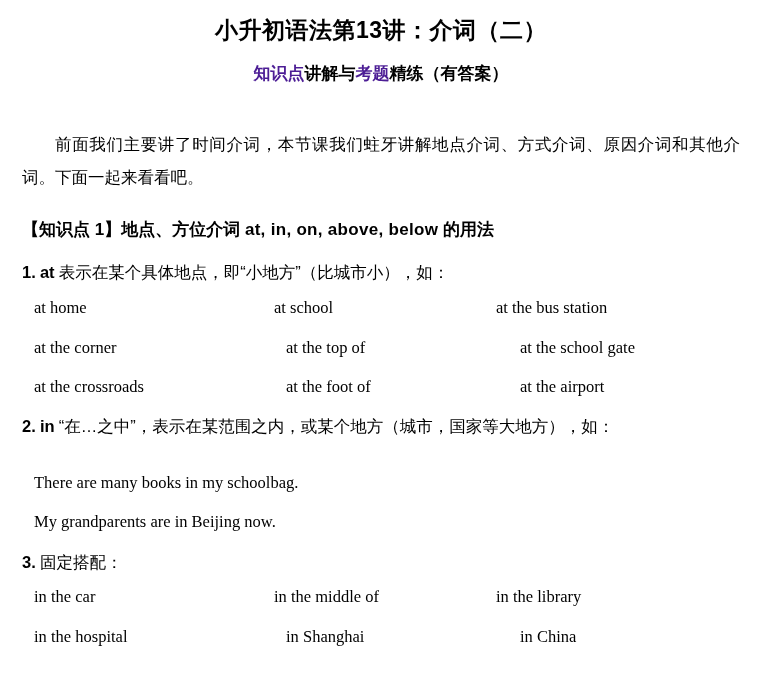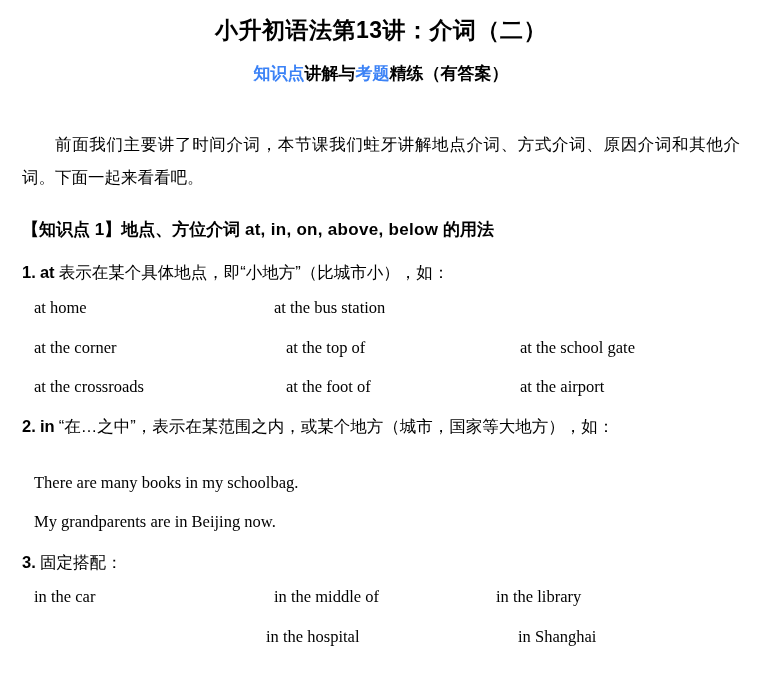--- a/index.html
+++ b/index.html
@@ -31,21 +31,21 @@
     line-height: 1.4;
   }
   .subtitle {
     text-align: center;
     font-family: "Liberation Sans", sans-serif;
     font-weight: bold;
     font-size: 17px;
     margin: 16px 0 0 0;
     line-height: 1.4;
   }
-  .subtitle .hl { color: #3b82f6; }
+  .subtitle .hl { color: #4c1d95; }
   .body-block {
     margin: 0 22px;
   }
   .para {
     font-size: 16.5px;
     line-height: 2.0;
     text-align: justify;
     margin: 0;
   }
   .para.indent { text-indent: 2em; }
@@ -117,20 +117,21 @@
       <span>【知识点 1】地点、方位介词 </span><span class="en">at, in, on, above, below</span><span> 的用法</span>
     </div>
 
     <div class="num-line">
       <span class="num">1.</span>
       <span class="kw">at</span>
       <span class="cn">表示在某个具体地点，即“小地方”（比城市小），如：</span>
     </div>
     <div class="cols">
       <div class="c c1">at home</div>
+      <div class="c c2">at school</div>
       <div class="c c3">at the bus station</div>
     </div>
     <div class="cols row-gap">
       <div class="c c1">at the corner</div>
       <div class="c c2">at the top of</div>
       <div class="c c3">at the school gate</div>
     </div>
     <div class="cols row-gap">
       <div class="c c1">at the crossroads</div>
       <div class="c c2">at the foot of</div>
@@ -150,16 +151,17 @@
       <span class="cn">固定搭配：</span>
     </div>
     <div class="cols">
       <div class="c c1">in the car</div>
       <div class="c c2">in the middle of</div>
       <div class="c c3">in the library</div>
     </div>
     <div class="cols row-gap">
       <div class="c c1">in the hospital</div>
       <div class="c c2">in Shanghai</div>
+      <div class="c c3">in China</div>
     </div>
 
   </div>
 </div>
 
 </body></html>

